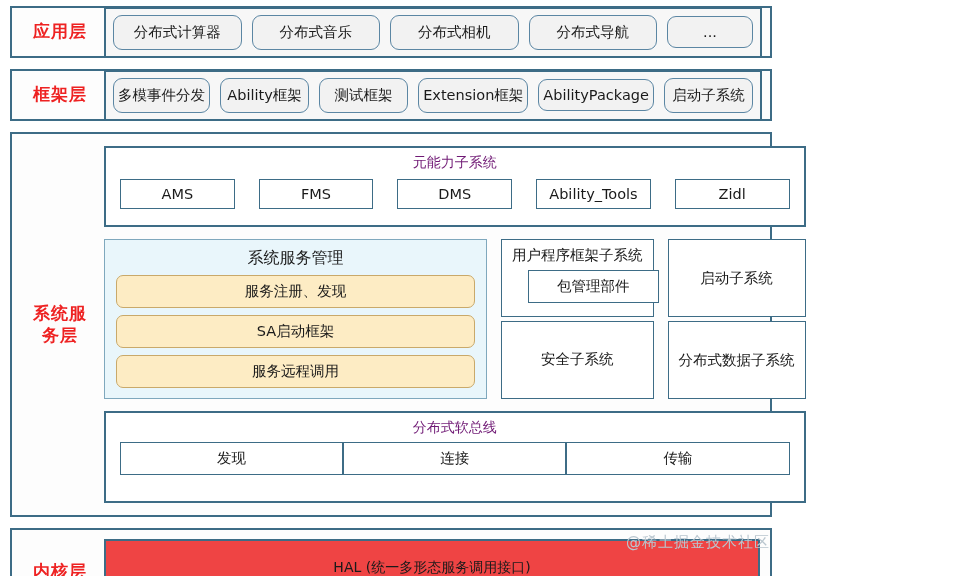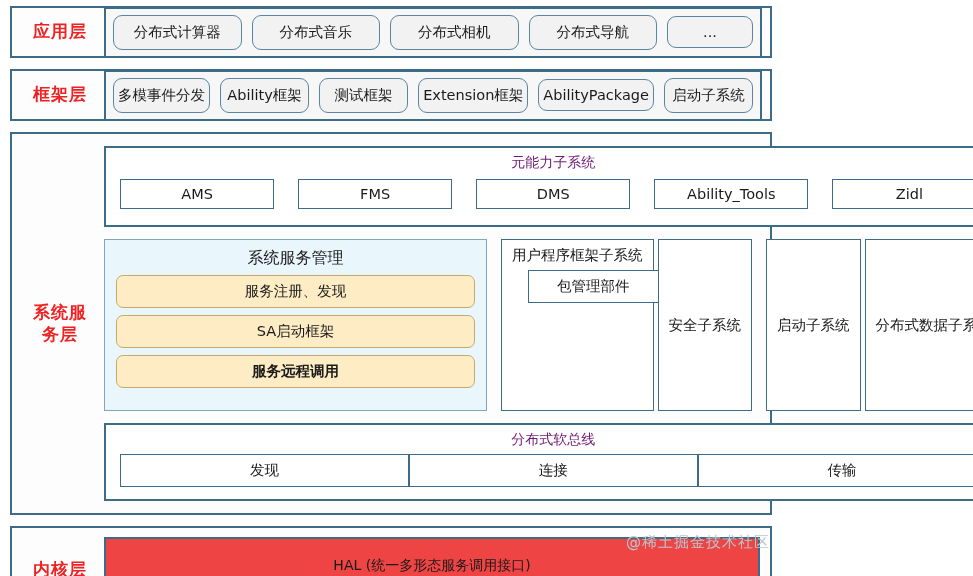--- a/index.html
+++ b/index.html
@@ -149,26 +149,26 @@
   .yellow {
     background: #fdecc4;
     border: 1.4px solid #c9a96a;
     border-radius: 7px;
     text-align: center;
     font-size: 14.5px;
     color: #1a1a1a;
     padding: 6px 4px;
     margin-bottom: 7px;
   }
-  .yellow:last-child { margin-bottom: 12px; font-weight: bold; }
+  .yellow:last-child { margin-bottom: 0; }
 
   .mid-col {
     flex: 1 1 0;
     display: flex;
-    flex-direction: row;
+    flex-direction: column;
     gap: 4px;
   }
   .cell {
     flex: 1 1 0;
     border: 1.8px solid #3d6c86;
     background: #ffffff;
     display: flex;
     flex-direction: column;
     align-items: center;
     justify-content: center;
@@ -186,21 +186,21 @@
     background: #ffffff;
     text-align: center;
     font-size: 14.5px;
     padding: 6px 4px;
     margin-left: 32px;
   }
 
   
   .bus-row {
     display: flex;
-    padding: 2px 14px 12px;
+    padding: 2px 14px 26px;
   }
 
   
   .kernel-body {
     flex: 1 1 auto;
     display: flex;
     flex-direction: column;
     gap: 8px;
     padding: 9px 10px 9px 0;
   }

